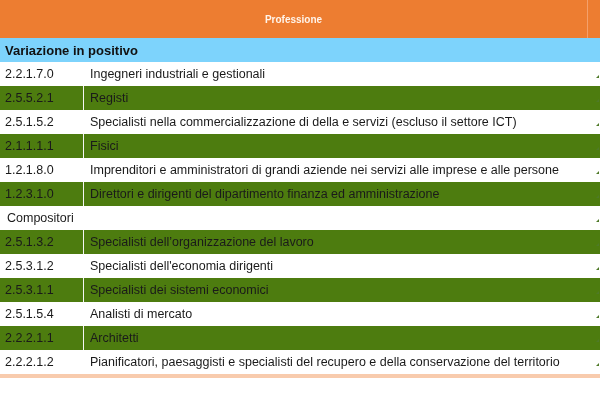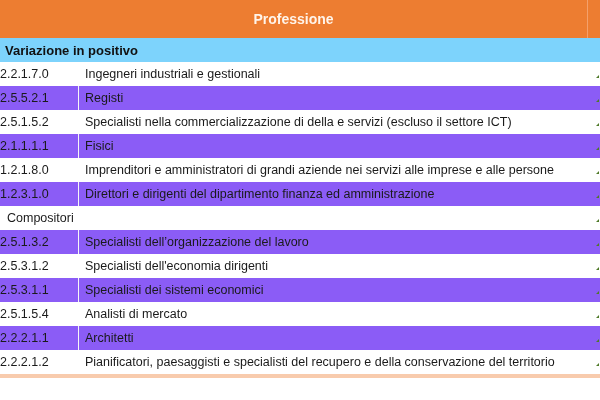--- a/index.html
+++ b/index.html
@@ -3,33 +3,33 @@
 <meta charset="utf-8">
 <style>
   html, body { margin:0; padding:0; }
   body {
     width:600px; height:400px; overflow:hidden; background:#ffffff;
     font-family:"Liberation Sans", sans-serif; color:#1a1a1a;
   }
   .table { position:relative; width:600px; }
   .hdr {
     display:flex; height:38px; background:#ed7d31; color:#fff4ea;
-    font-weight:bold; font-size:14px;
+    font-weight:bold; font-size:10px;
   }
   .hdr .h-main { width:587px; display:flex; align-items:center; justify-content:center; }
   .hdr .h-div { width:1px; background:#f4a06b; }
   .hdr .h-last { flex:1; }
   .section {
     height:24px; background:#7dd3fc; display:flex; align-items:center;
     padding-left:5px; font-weight:bold; font-size:13px; color:#111;
   }
   .row { display:flex; height:24px; font-size:12.5px; align-items:center; }
   .row.odd { background:#ffffff; }
-  .row.even { background:#8b5cf6; }
-  .c-code { width:78px; height:100%; display:flex; align-items:center; box-sizing:content-box; }
+  .row.even { background:#4d7c0f; }
+  .c-code { width:78px; padding-left:5px; height:100%; display:flex; align-items:center; box-sizing:content-box; }
   .v-div { width:1px; height:100%; }
   .row.even .v-div { background:#f6f6f6; }
   .row.odd .v-div { background:#ffffff; }
   .c-name { width:497px; padding-left:6px; height:100%; display:flex; align-items:center; white-space:nowrap; overflow:hidden; }
   .c-trend { flex:1; height:100%; display:flex; align-items:center; justify-content:flex-end; padding-right:1px; }
   .arrow {
     width:0; height:0; border-left:3px solid transparent; border-bottom:3px solid #4f7a28;
     margin-top:4px;
   }
   .bottom-strip { height:4px; background:#f8cbad; }

